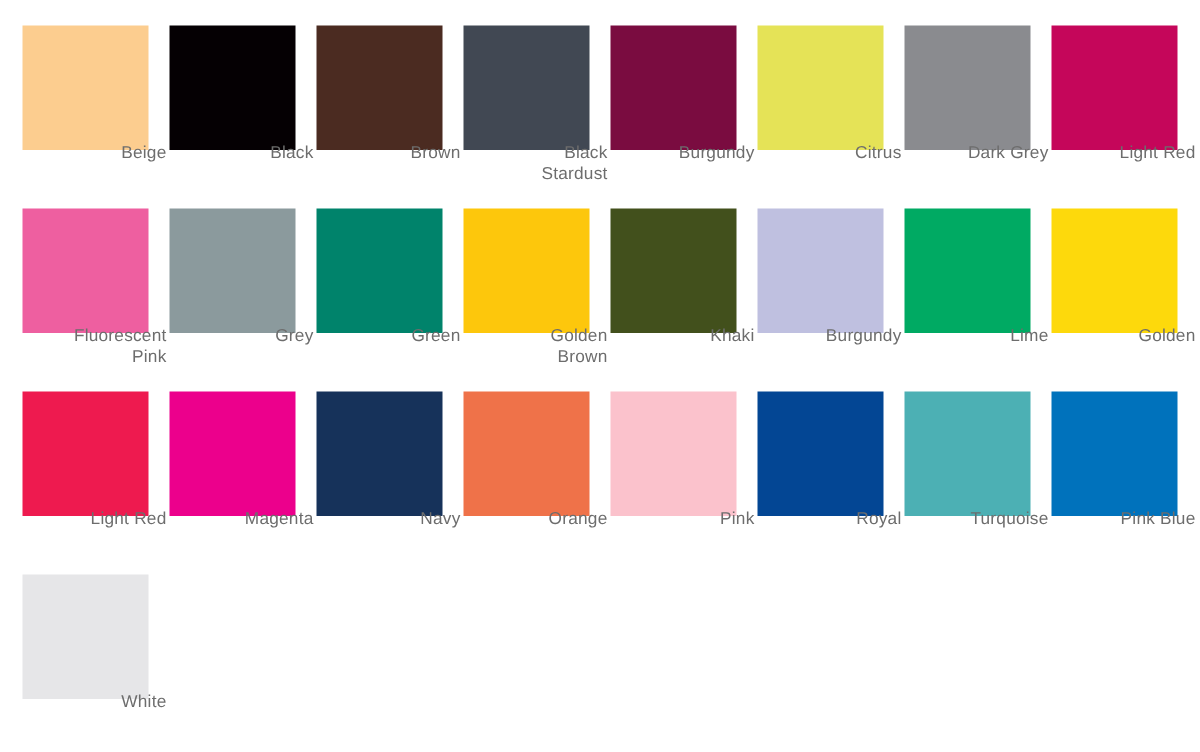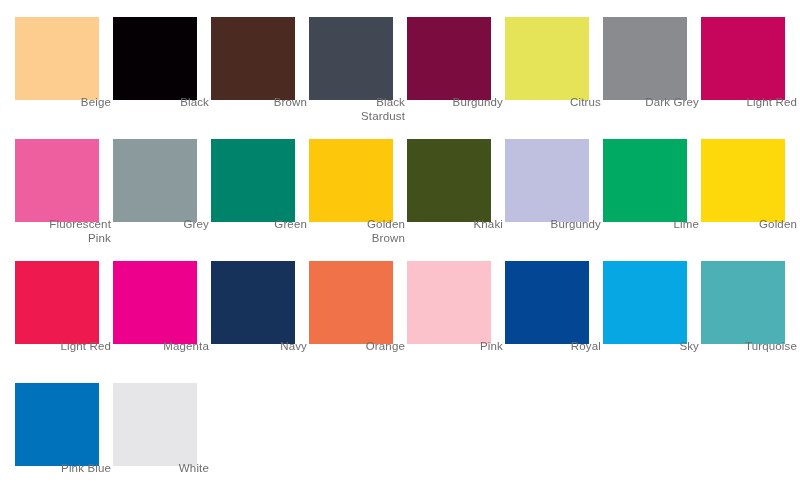--- a/index.html
+++ b/index.html
@@ -144,24 +144,20 @@
       </div>
       <div class="swatch-cell">
         <div class="swatch-chip" style="background-color: rgb(251, 194, 204);"></div>
         <div class="swatch-label">Pink</div>
       </div>
       <div class="swatch-cell">
         <div class="swatch-chip" style="background-color: rgb(3, 70, 148);"></div>
         <div class="swatch-label">Royal</div>
       </div>
       <div class="swatch-cell">
-        <div class="swatch-chip" style="background-color: rgb(6, 167, 226);"></div>
-        <div class="swatch-label">Sky</div>
-      </div>
-      <div class="swatch-cell">
         <div class="swatch-chip" style="background-color: rgb(76, 176, 180);"></div>
         <div class="swatch-label">Turquoise</div>
       </div>
       <div class="swatch-cell">
         <div class="swatch-chip" style="background-color: rgb(0, 114, 188);"></div>
         <div class="swatch-label">Pink Blue</div>
       </div>
       <div class="swatch-cell">
         <div class="swatch-chip" style="background-color: rgb(230, 230, 232);"></div>
         <div class="swatch-label">White</div>

